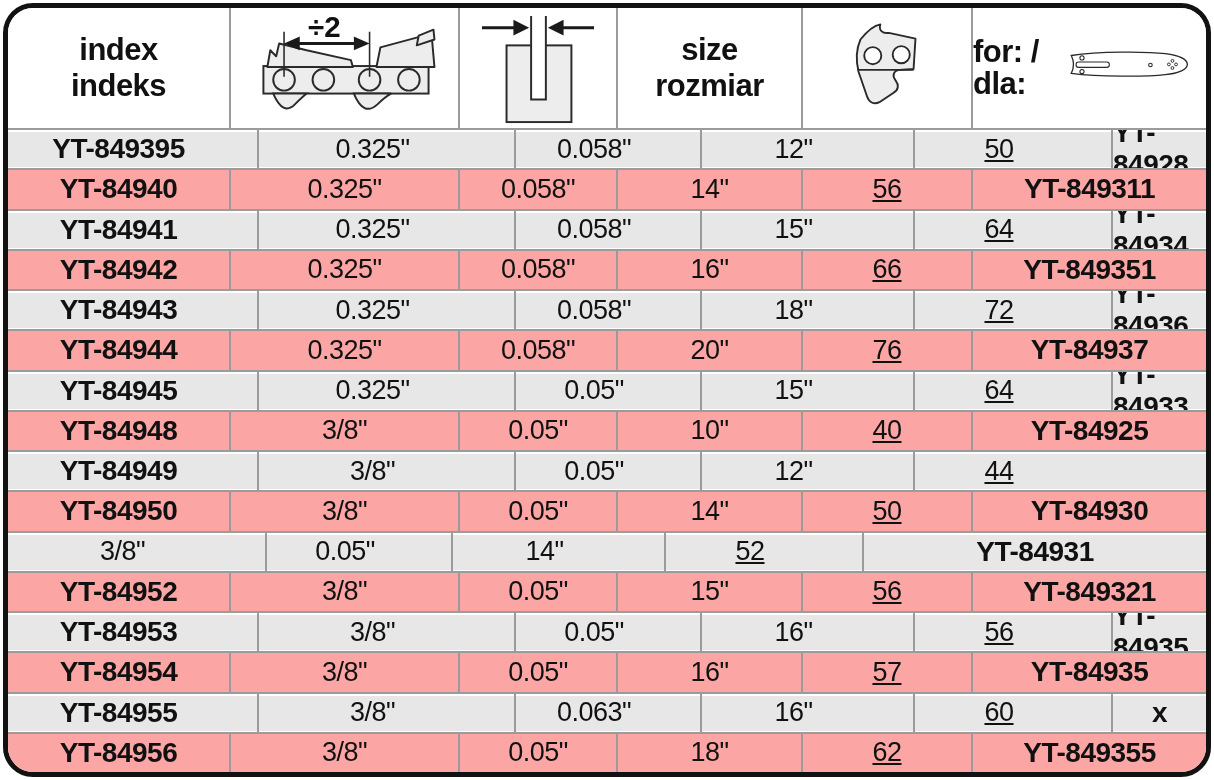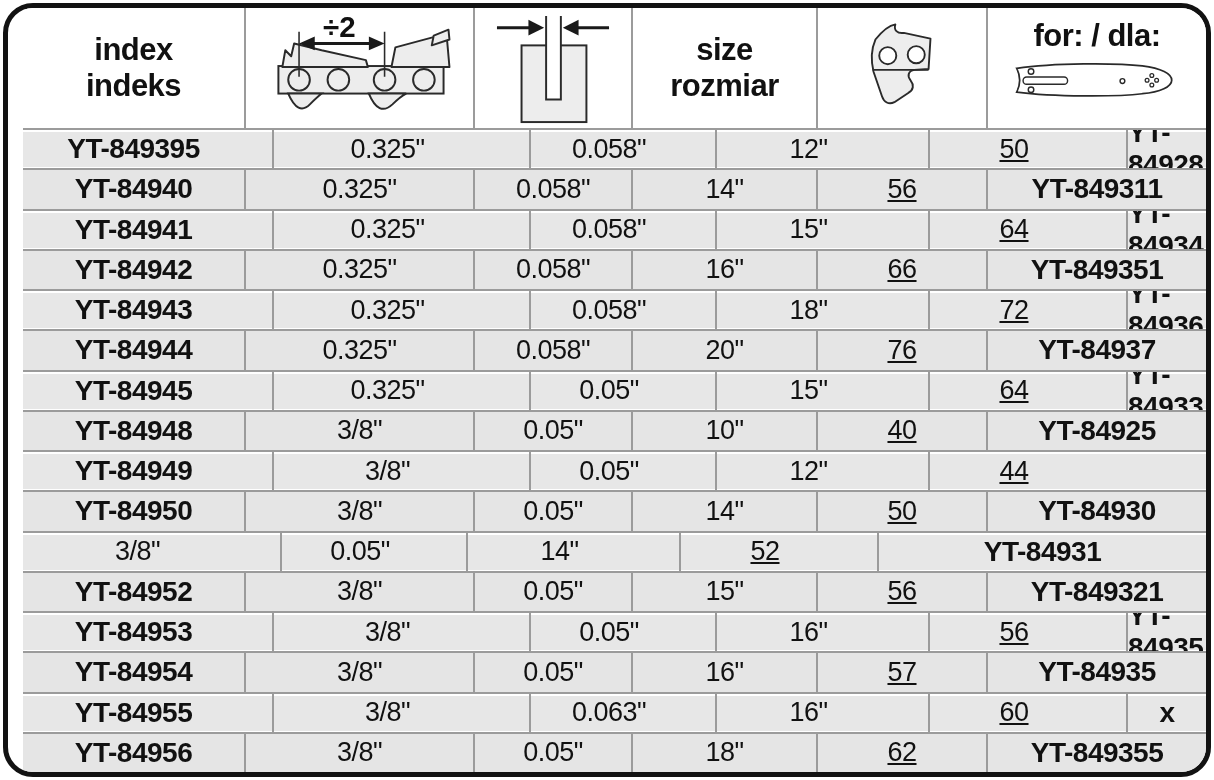--- a/index.html
+++ b/index.html
@@ -1,33 +1,33 @@
 <!DOCTYPE html>
 <html><head>
 <meta charset="utf-8">
 <style>
   html,body{margin:0;padding:0;background:#fff;}
   body{width:1214px;height:780px;position:relative;font-family:"Liberation Sans",sans-serif;color:#111;}
   .frame{position:absolute;left:3px;top:3px;right:3px;bottom:3px;
          border:5px solid #121212;border-radius:30px;overflow:hidden;background:#fff;}
-  .table{display:flex;flex-direction:column;height:100%;padding-left:15px;}
+  .table{display:flex;flex-direction:column;height:100%;}
   .row{display:flex;border-top:2px solid #9b9b9b;min-height:0;}
   .row.header{border-top:none;height:120px;flex:none;background:#fff;}
   .row.data{flex:1;}
   .row.stripe{background:#e7e7e7;box-shadow:inset 0 2px 0 #fff, inset 0 -1px 0 #fff;gap:28px;}
-  .row.plain{background:#e5e5e5;text-align:center;}
+  .row.plain{background:#fca5a5;text-align:center;}
   .cell{box-sizing:border-box;display:flex;align-items:center;justify-content:center;
         border-left:2px solid #9b9b9b;overflow:hidden;}
   .cell:first-child{border-left:none;}
   .c1{width:221px;} .c2{width:229px;} .c3{width:158px;} .c4{width:185px;} .c5{width:170px;text-decoration:underline;} .c6{flex:1;}
   .row.data .cell{font-size:27px;letter-spacing:-0.5px;}
   .row.data .c1,.row.data .c6{font-weight:bold;font-size:28px;}
   .hdr-text{display:flex;flex-direction:column;align-items:center;justify-content:center;
             font-weight:bold;font-size:31px;line-height:36px;letter-spacing:-0.5px;}
-  .hdr-stack{display:flex;flex-direction:column;align-items:center;justify-content:center;gap:2px;}
+  .hdr-stack{display:flex;flex-direction:row;align-items:center;justify-content:center;gap:2px;}
   .for-label{font-weight:bold;font-size:31px;line-height:32px;letter-spacing:-0.5px;}
   svg{display:block;}
   svg text{font-family:"Liberation Sans",sans-serif;}
 </style>
 </head>
 <body>
 
 <div class="frame">
   <div class="table">
 

